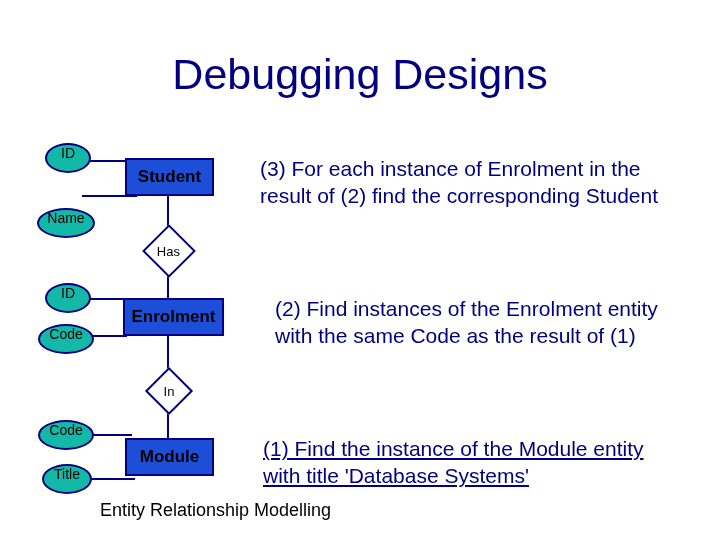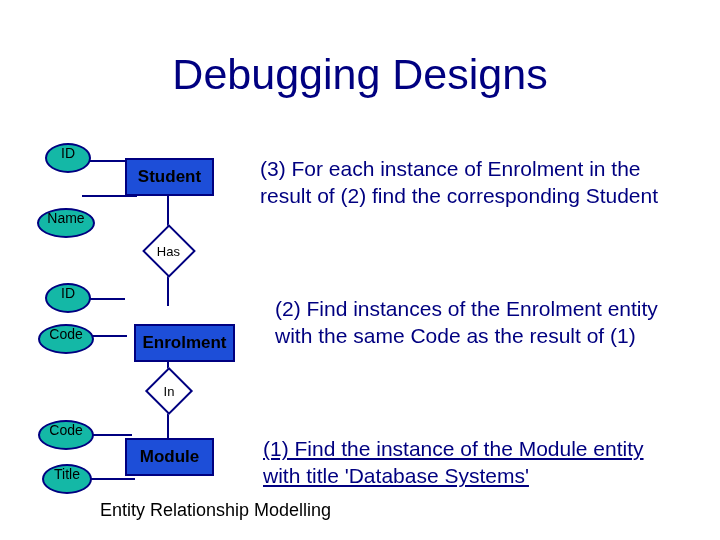--- a/index.html
+++ b/index.html
@@ -118,21 +118,21 @@
 <div class="diamond" style="left:150px; top:232px; width:34px; height:34px;">
     <span>Has</span>
   </div>
 
 <div class="attr" style="left:45px; top:283px; width:42px; height:26px;">
     <span>ID</span>
   </div>
 <div class="attr" style="left:38px; top:324px; width:52px; height:26px;">
     <span>Code</span>
   </div>
-<div class="entity-box" style="left:134px; top:298px; width:97px; height:34px;margin-top:26px;">
+<div class="entity-box" style="left:123px; top:298px; width:97px; height:34px;">
     <span>Enrolment</span>
   </div>
 
 <div class="diamond" style="left:152px; top:374px; width:30px; height:30px;">
     <span>In</span>
   </div>
 
 <div class="attr" style="left:38px; top:420px; width:52px; height:26px;">
     <span>Code</span>
   </div>

